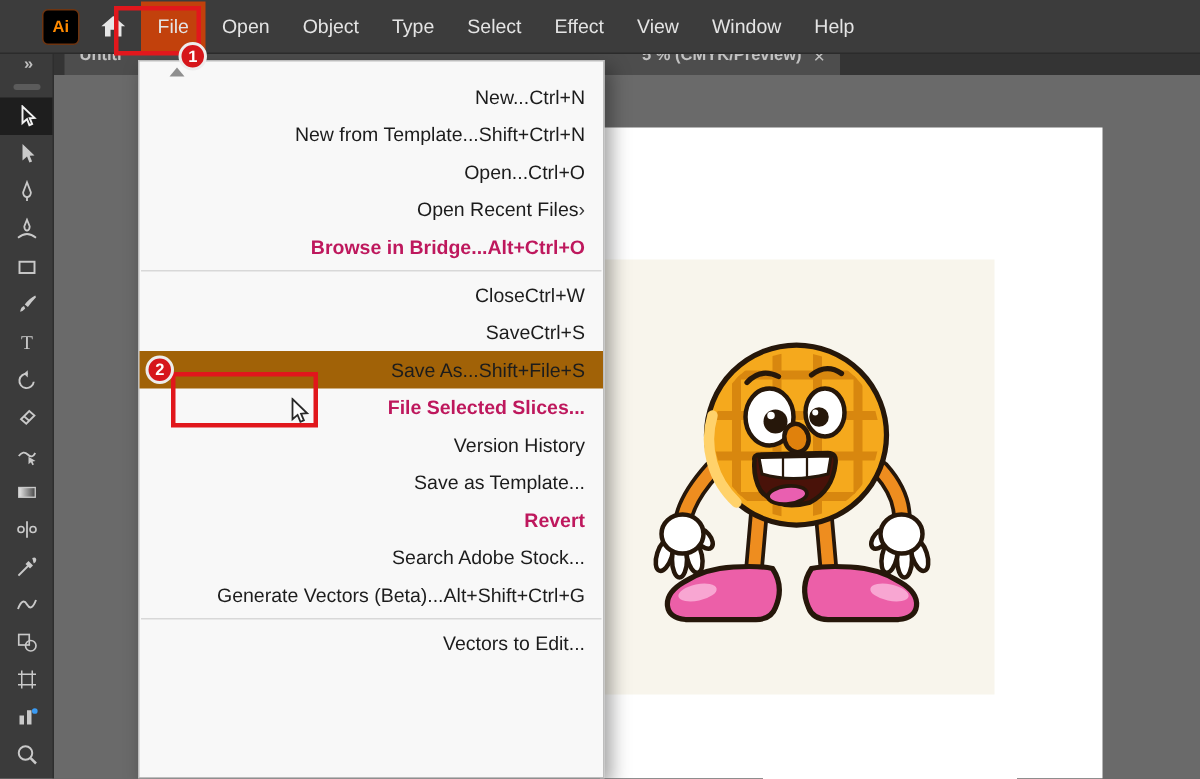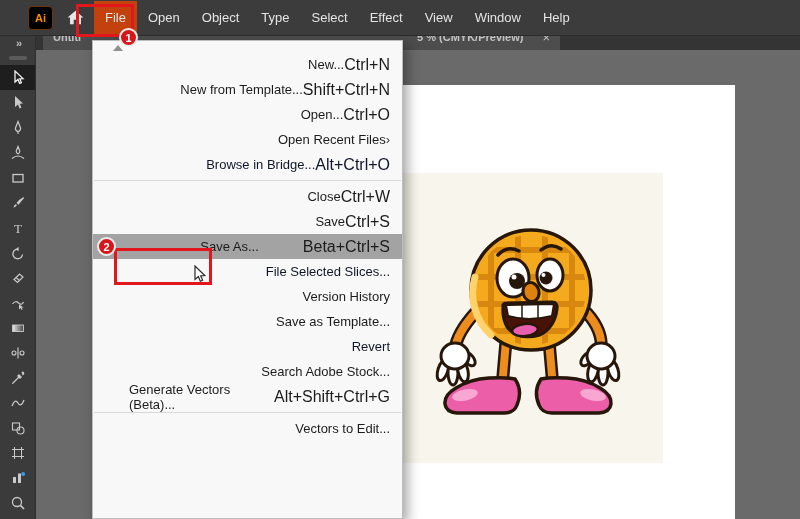--- a/index.html
+++ b/index.html
@@ -24,37 +24,37 @@
     z-index:5;border-right:1px solid #2e2e2e;box-sizing:border-box;}
   .collapse{color:#c0c0c0;font-size:11px;text-align:left;padding:1px 0 0 16px;letter-spacing:-1px;font-weight:bold;}
   .drag-bar{width:18px;height:4px;border-radius:2px;background:#5b5b5b;margin:7px auto 5px;}
   .tool{width:35px;height:25px;display:flex;align-items:center;justify-content:center;}
   .tool.active{background:#1e1e1e;}
   
   .tabstrip{position:absolute;left:36px;top:24px;width:764px;height:26px;background:#343434;z-index:4;}
   .tab{position:absolute;left:7px;top:0;width:517px;height:26px;background:#4d4d4d;
     display:flex;align-items:center;justify-content:space-between;padding:0 10px;
     box-sizing:border-box;font-size:11px;font-weight:bold;color:#c2c2c2;}
-  .tab-right{display:flex;align-items:center;gap:19px;}
+  .tab-right{display:flex;align-items:center;gap:8px;}
   .tab-close{font-size:13px;color:#c2c2c2;font-weight:normal;}
   
   .workspace{position:absolute;left:36px;top:62px;width:764px;height:457px;background:#6a6a6a;z-index:1;}
   .artboard{position:absolute;left:364px;top:23px;width:335px;height:434px;background:#ffffff;}
   .placed-image{position:absolute;left:367px;top:111px;width:260px;height:290px;background:#f8f5ec;}
   
   .menu-panel{position:absolute;left:92px;top:40px;width:311px;height:479px;background:#f8f8f8;
     border:1px solid #bdbdbd;box-shadow:4px 5px 12px rgba(0,0,0,.38);z-index:20;box-sizing:border-box;}
   .scroll-up{width:0;height:0;border-left:5px solid transparent;border-right:5px solid transparent;
     border-bottom:6px solid #8f8f8f;margin:4px 0 1px 20px;}
   .menu-row{height:25px;display:flex;align-items:center;justify-content:flex-end;
     padding:0 12px 0 36px;font-size:13px;color:#1c1c1c;cursor:default;}
-  .menu-row.disabled{color:#0f172a;}
-  .menu-row.highlighted{background:#a3a3a3;gap:44px;}
+  .menu-row.disabled{color:#be185d;font-weight:bold;}
+  .menu-row.highlighted{background:#a16207;}
   .menu-sep{height:1px;background:#d8d8d8;margin:3px 1px;}
-  .shortcut{font-size:16px;}
+  .shortcut{font-size:13px;}
   .chev{font-size:13px;color:#3a3a3a;}
   
   .red-rect{position:absolute;border:3px solid #e1171c;box-sizing:border-box;z-index:40;}
   .r1{left:76px;top:4px;width:58px;height:33px;}
   .r2{left:114px;top:248px;width:98px;height:37px;}
   .badge{position:absolute;width:19px;height:19px;border-radius:50%;background:#d6161b;
     border:2px solid #ededed;color:#fff;font-size:11px;font-weight:bold;display:flex;
     align-items:center;justify-content:center;z-index:41;box-sizing:border-box;}
   .b1{left:119px;top:28px;}
   .b2{left:97px;top:237px;}
@@ -307,21 +307,21 @@
       <div class="menu-row">
         <span>Close</span>
         <span class="shortcut">Ctrl+W</span>
       </div>
       <div class="menu-row">
         <span>Save</span>
         <span class="shortcut">Ctrl+S</span>
       </div>
       <div class="menu-row highlighted">
         <span>Save As...</span>
-        <span class="shortcut">Beta+Ctrl+S</span>
+        <span class="shortcut">Shift+File+S</span>
       </div>
       <div class="menu-row disabled">
         <span>File Selected Slices...</span>
       </div>
       <div class="menu-row">
         <span>Version History</span>
       </div>
       <div class="menu-row">
         <span>Save as Template...</span>
       </div>

